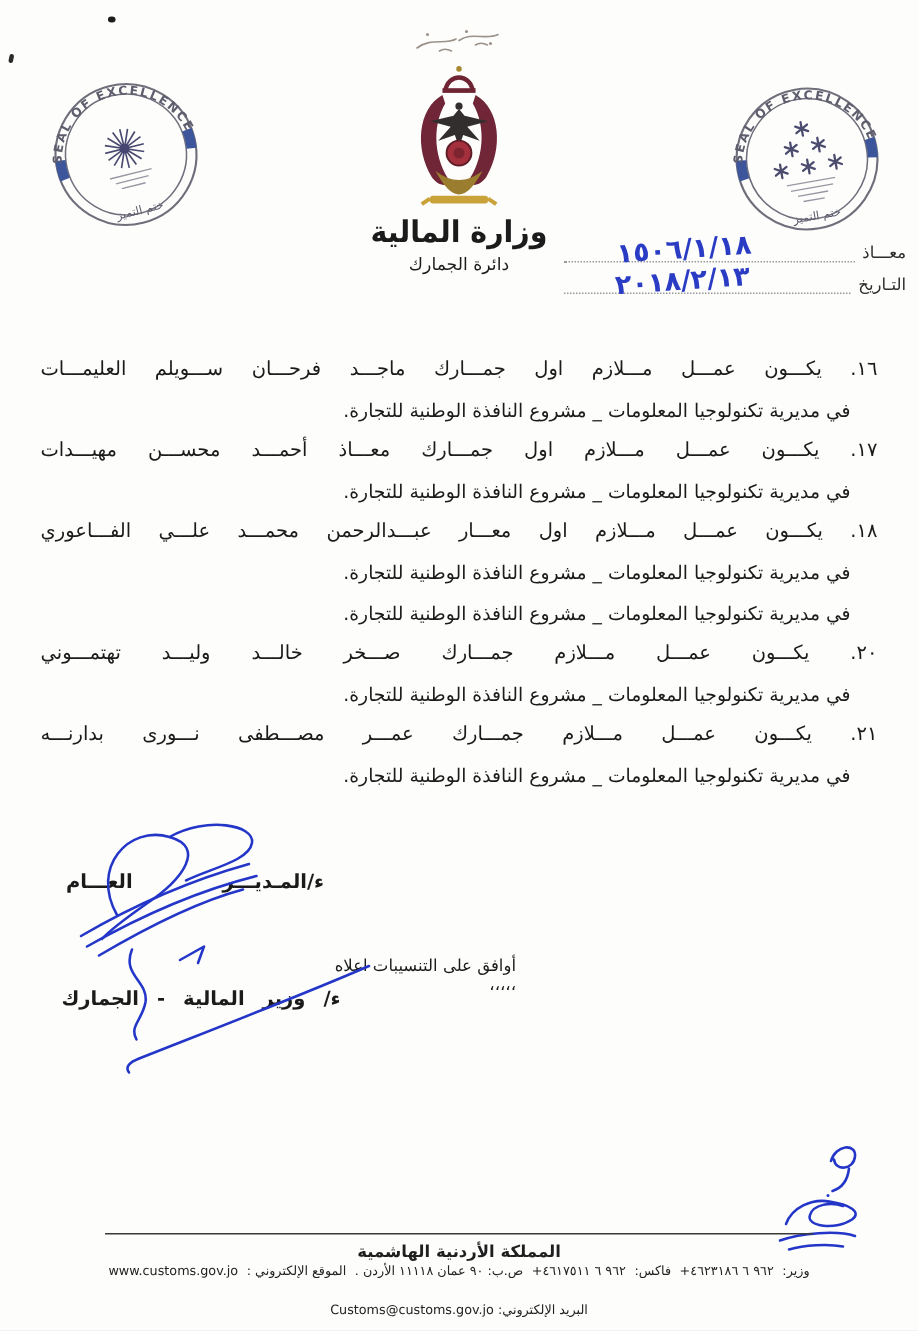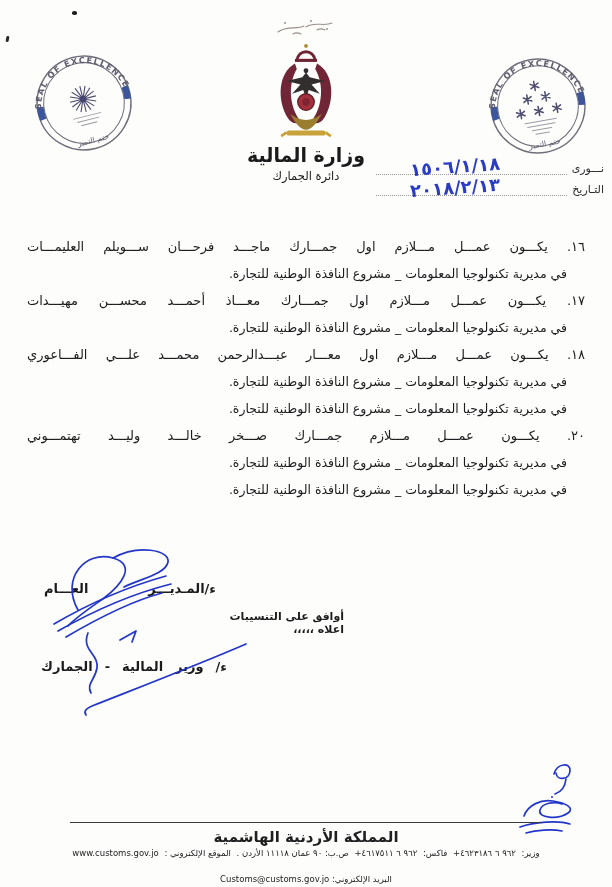--- a/index.html
+++ b/index.html
@@ -37,30 +37,30 @@
   .hand{position:absolute;bottom:-3px;left:18%;direction:ltr;unicode-bidi:isolate;
         color:#2a3cc4;font-size:18px;font-weight:bold;letter-spacing:1.5px;
         transform:rotate(-4deg);white-space:nowrap;}
   
   .body-text{position:absolute;left:27px;right:27px;top:233px;direction:rtl;font-size:13px;line-height:27px;}
   .item-l1{text-align:justify;text-align-last:justify;-moz-text-align-last:justify;white-space:nowrap;overflow:hidden;}
   .item-l2{text-align:right;margin-right:18px;font-size:12.5px;}
   
   .director{position:absolute;left:44px;top:581px;width:172px;direction:rtl;font-size:13px;font-weight:bold;
             text-align:justify;text-align-last:justify;-moz-text-align-last:justify;white-space:nowrap;}
-  .approval{position:absolute;left:208px;top:610px;width:136px;direction:rtl;font-size:11px;font-weight:bold;text-align:right;}
+  .approval{position:absolute;left:208px;top:637px;width:136px;direction:rtl;font-size:11px;font-weight:normal;text-align:right;}
   .minister{position:absolute;left:41px;top:659px;width:186px;direction:rtl;font-size:13px;font-weight:bold;
             text-align:justify;text-align-last:justify;-moz-text-align-last:justify;white-space:nowrap;}
   .sig-overlay{position:absolute;left:20px;top:548px;width:340px;height:190px;pointer-events:none;}
   .corner-sig{position:absolute;left:512px;top:752px;width:80px;height:90px;pointer-events:none;}
   .ink{fill:none;stroke:#2336c8;stroke-width:1.7;stroke-linecap:round;stroke-linejoin:round;}
   
   .footer-rule{position:absolute;left:70px;top:822px;width:472px;border-top:1px solid #3a3a3a;}
   .footer-text{position:absolute;left:30px;right:30px;top:828px;text-align:center;direction:rtl;}
-  .kingdom{font-size:15px;font-weight:bold;color:#1f1f1f;}
+  .kingdom{font-size:11px;font-weight:bold;color:#1f1f1f;}
   .contact{font-size:8.5px;color:#222;margin-top:2px;white-space:nowrap;}
   .contact span{margin:0 1.5px;}
   .ltr{direction:ltr;unicode-bidi:isolate;}
   .email-line{font-size:8.5px;color:#222;margin-top:16px;}
 </style>
 </head>
 <body>
 
 <div class="page">
 
@@ -143,21 +143,21 @@
       <path d="M33,80 Q50,93 67,80 Q58,97 50,97 Q42,97 33,80 Z" fill="#9a7d2e"></path>
       <rect x="29" y="98" width="42" height="5.5" rx="2" fill="#c9a23a"></rect>
       <path d="M29,100 l-6,4 M71,100 l6,4" stroke="#c9a23a" stroke-width="3"></path>
     </svg>
     <div class="ministry">وزارة المالية</div>
     <div class="dept">دائرة الجمارك</div>
   </div>
 
   <div class="meta">
     <div class="meta-row">
-      <span class="meta-label">نـــورى</span>
+      <span class="meta-label">معـــاذ</span>
       <span class="meta-line">
         <span class="hand">١٥٠٦/١/١٨</span>
       </span>
     </div>
     <div class="meta-row">
       <span class="meta-label">التـاريخ</span>
       <span class="meta-line">
         <span class="hand">٢٠١٨/٢/١٣</span>
       </span>
     </div>
@@ -177,20 +177,21 @@
       <div class="item-l2">في مديرية تكنولوجيا المعلومات _ مشروع النافذة الوطنية للتجارة.</div>
     </div>
     <div>
       <div class="item-l2">في مديرية تكنولوجيا المعلومات _ مشروع النافذة الوطنية للتجارة.</div>
     </div>
     <div>
       <div class="item-l1">٢٠. يكـــون عمـــل مـــلازم جمـــارك صـــخر خالـــد وليـــد تهتمـــوني</div>
       <div class="item-l2">في مديرية تكنولوجيا المعلومات _ مشروع النافذة الوطنية للتجارة.</div>
     </div>
     <div>
+      <div class="item-l1">٢١. يكـــون عمـــل مـــلازم جمـــارك عمـــر مصـــطفى نـــورى بدارنـــه</div>
       <div class="item-l2">في مديرية تكنولوجيا المعلومات _ مشروع النافذة الوطنية للتجارة.</div>
     </div>
   </div>
 
   <div class="director">ء/المـديـــر العـــام</div>
   <div class="approval">أوافق على التنسيبات اعلاه ،،،،،</div>
   <div class="minister">ء/ وزير المالية - الجمارك</div>
 
   <svg class="sig-overlay" viewBox="0 0 340 190">
     <g class="ink">

